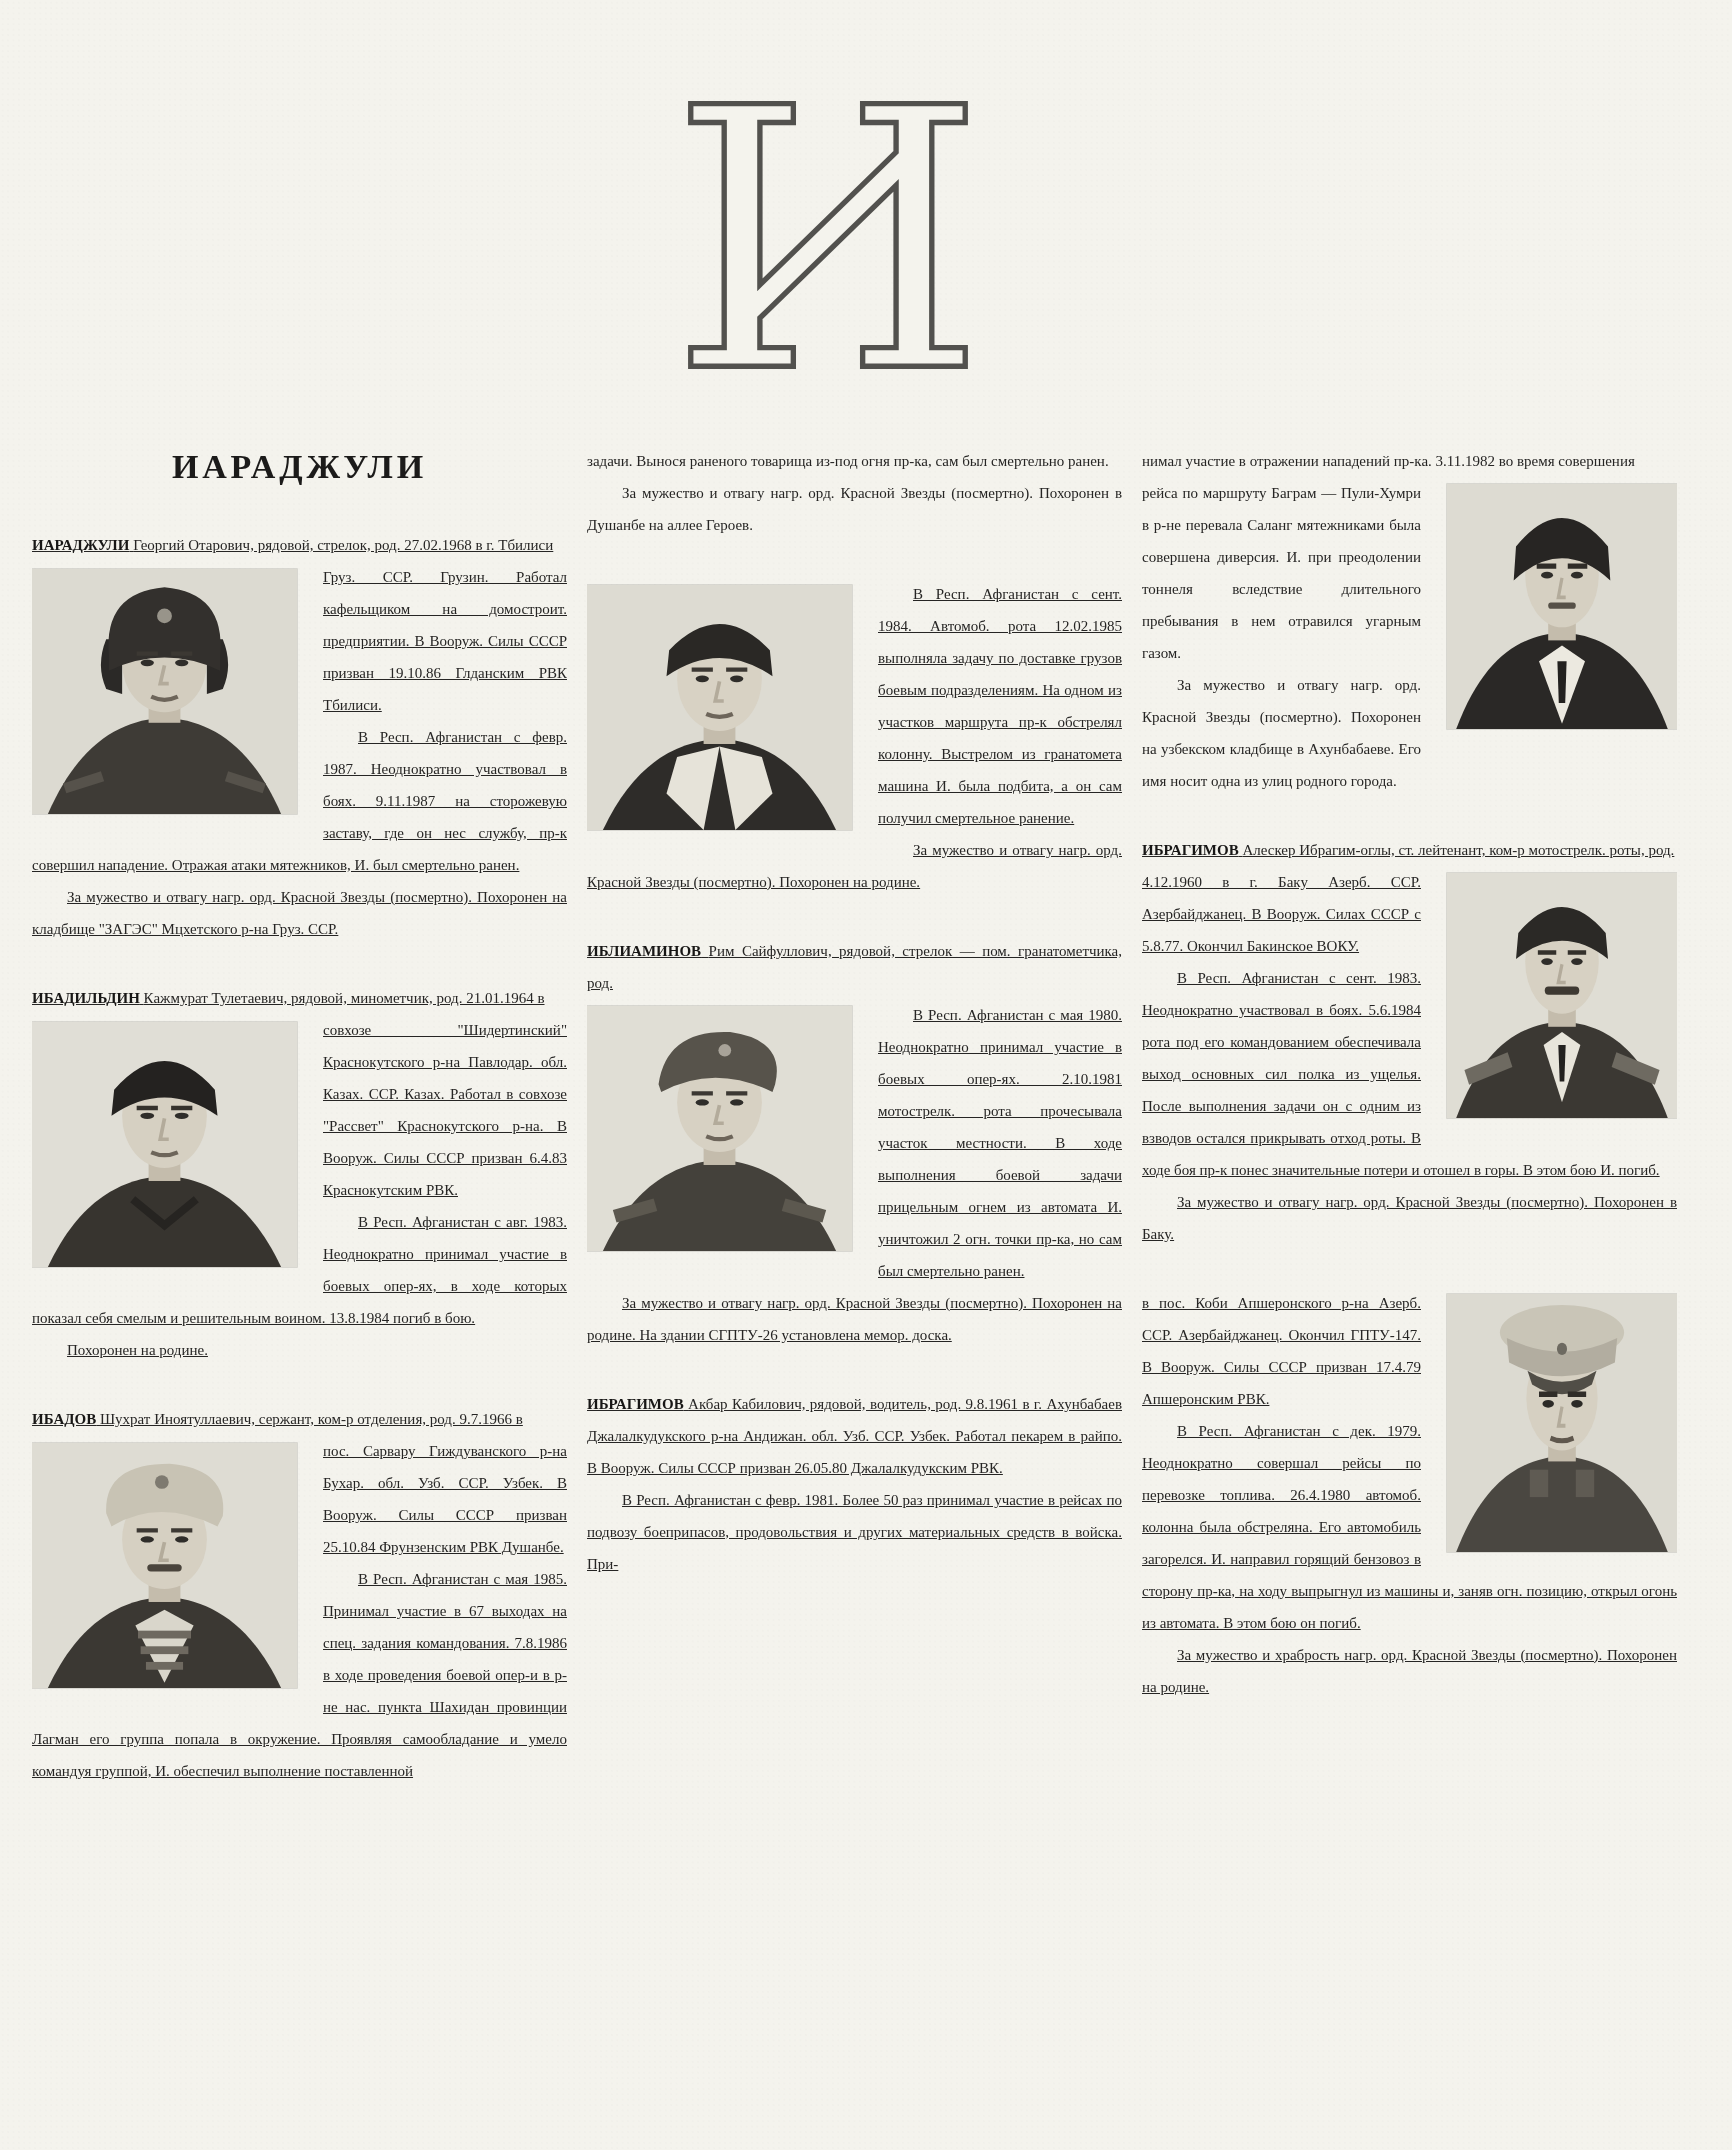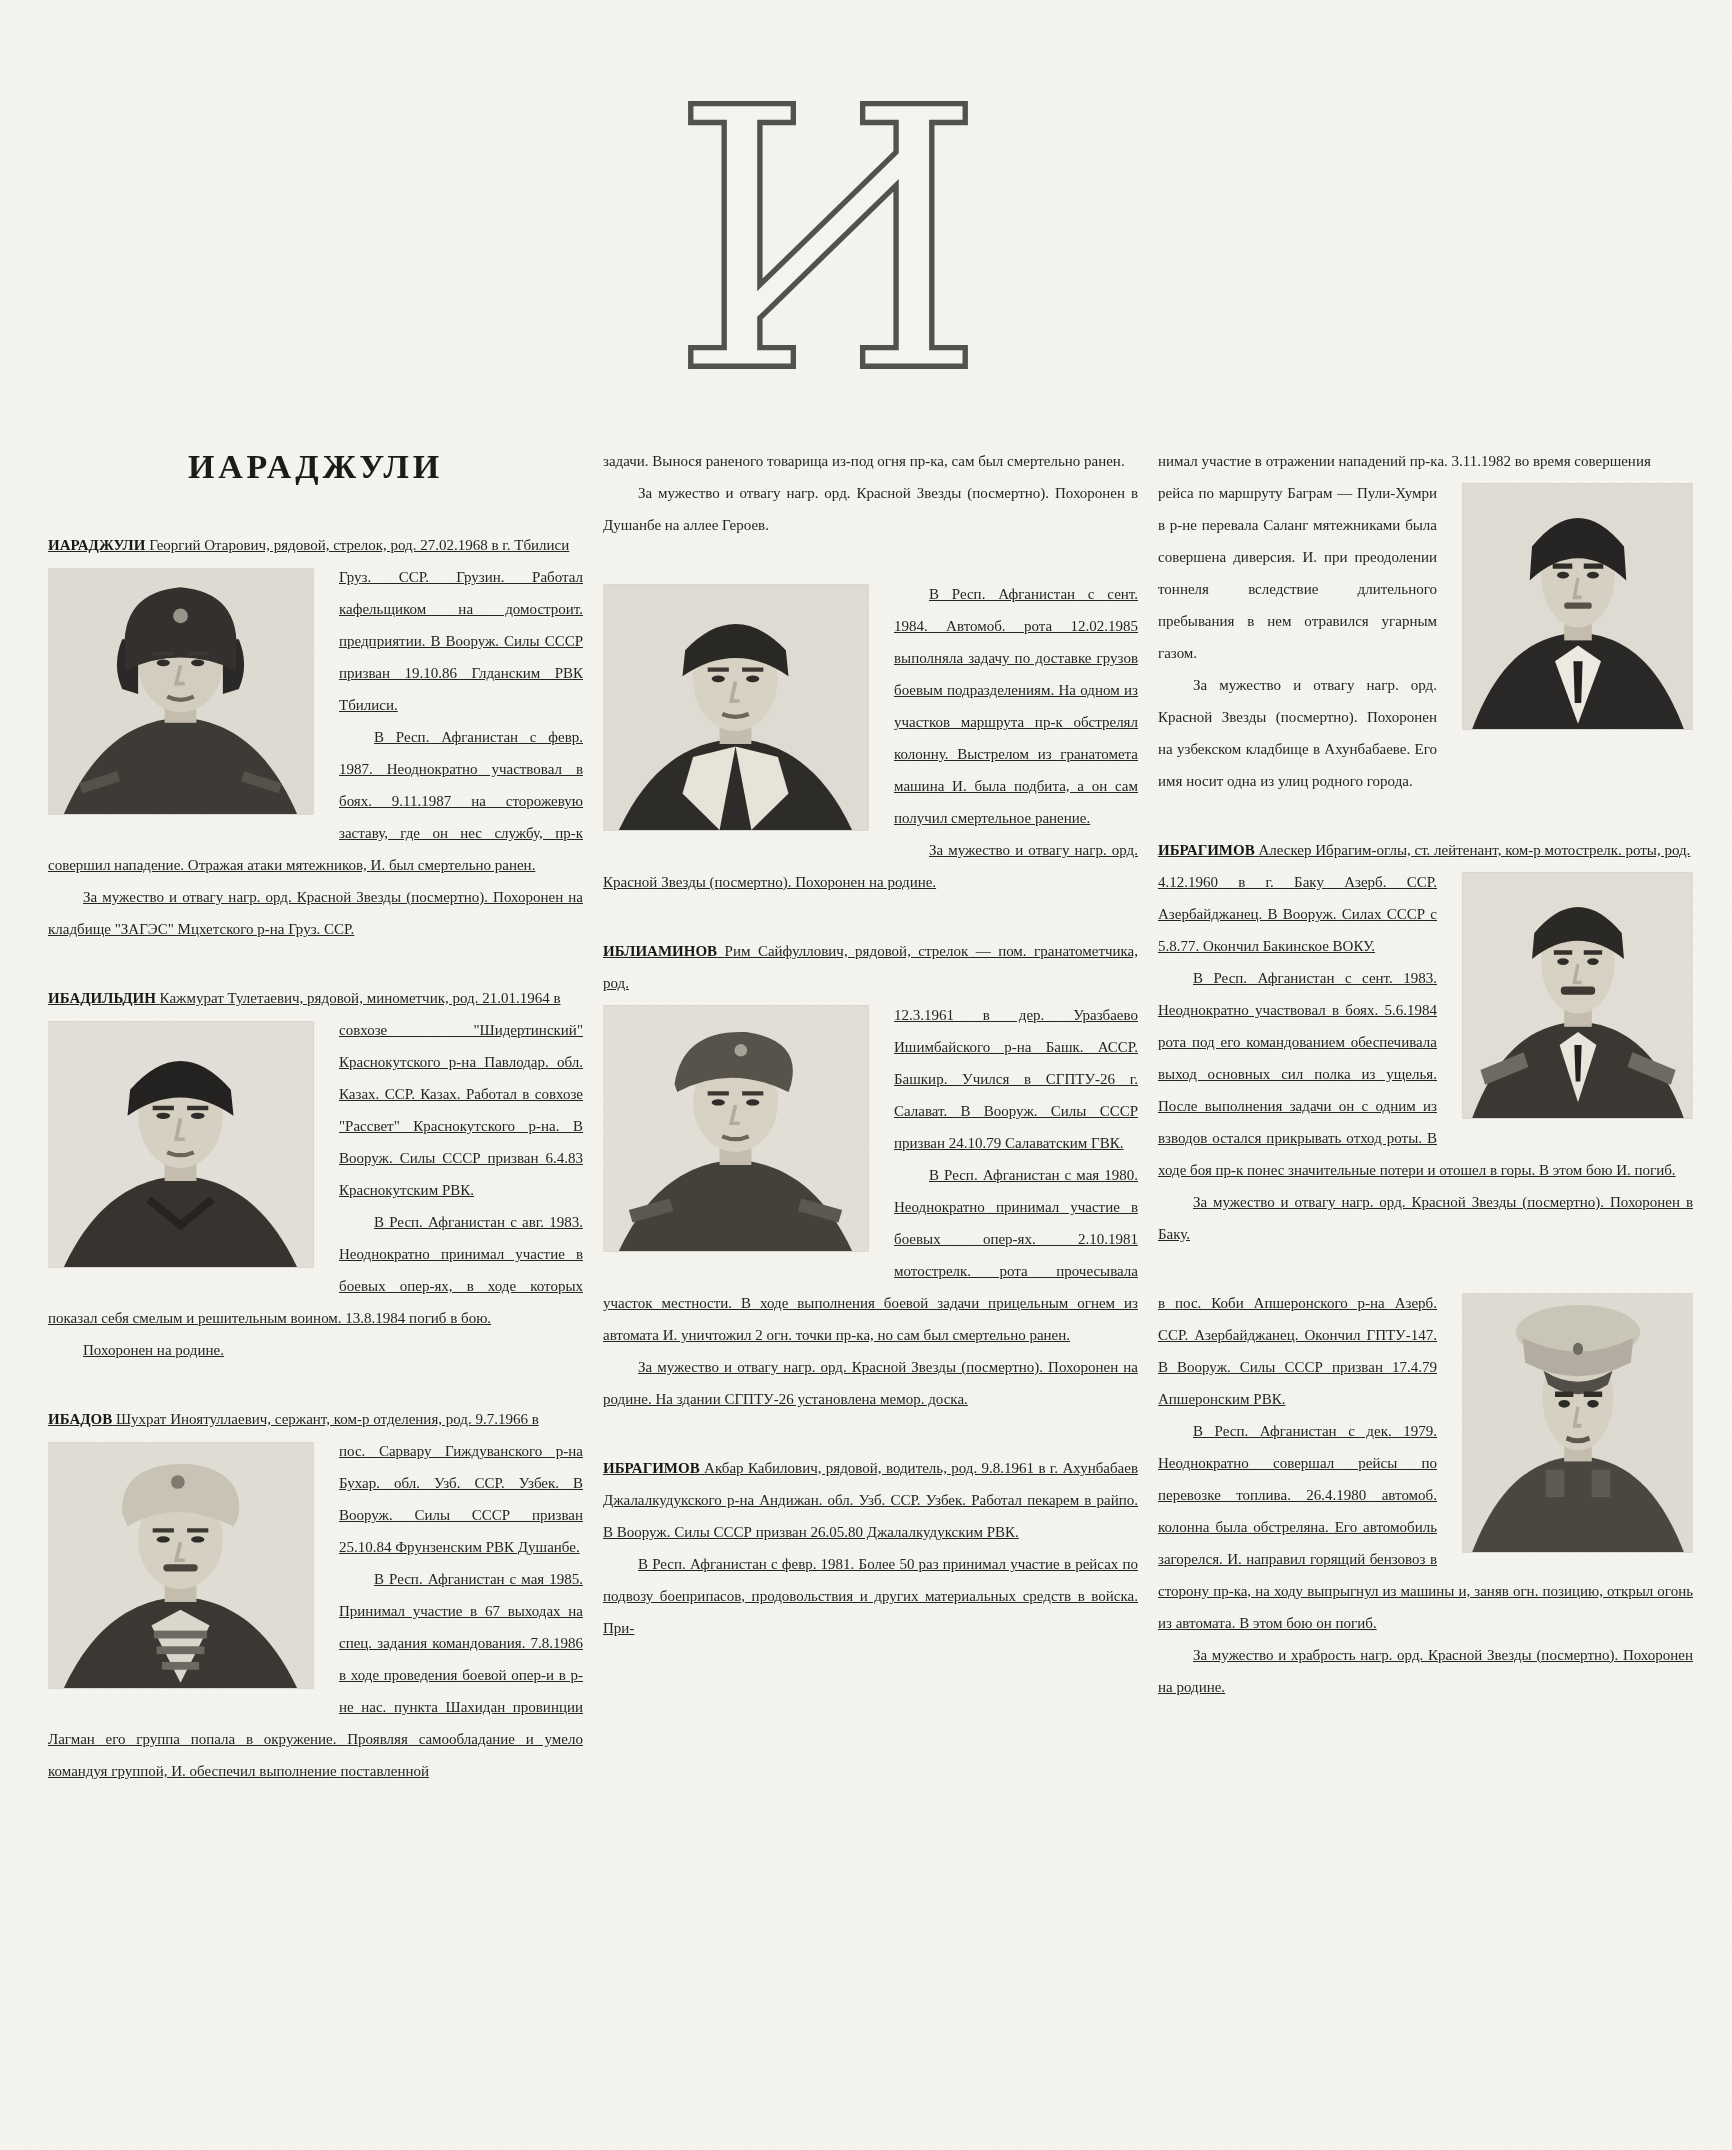--- a/index.html
+++ b/index.html
@@ -14,21 +14,21 @@
     font-family:"Liberation Serif","DejaVu Serif",serif;
     color:#262524;
   }
   
   .letter-box{
     position:absolute;top:84px;left:667px;width:322px;height:330px;
   }
   .letter-box svg{display:block;width:100%;height:100%;}
   
   .columns{
-    position:absolute;top:434px;left:48px;width:1645px;height:1684px;
+    position:absolute;top:434px;left:32px;width:1645px;height:1684px;
     display:flex;gap:20px;justify-content:center;
   }
   .col{width:535px;height:1684px;overflow:hidden;}
   .col.c2,.col.c3{padding-top:10.7px;}
   p{margin:0;text-align:justify;font-size:15px;line-height:32px;}
   p.ind{text-indent:35px;}
   .section-title{
     text-align:center;font-weight:bold;font-size:34px;line-height:38px;
     letter-spacing:3.8px;margin:14px 0 43px 0;color:#1c1b1a;text-indent:0;
   }
@@ -184,21 +184,20 @@
               <ellipse cx="50" cy="37" rx="16" ry="19" fill="#d7d1c3"></ellipse>
               <path d="M27,30 Q30,9 54,10 Q75,13 71,30 L70,33 Q48,22 28,33 Z" fill="#57534b"></path>
               <circle cx="52" cy="17" r="2.4" fill="#a8a399"></circle>
               <ellipse cx="43.5" cy="37" rx="2.5" ry="1.2" fill="#2f2d2a"></ellipse>
               <ellipse cx="56.5" cy="37" rx="2.5" ry="1.2" fill="#2f2d2a"></ellipse>
               <path d="M39.5,33.5 h8 M52.5,33.5 h8" stroke="#3c3833" stroke-width="1.6"></path>
               <path d="M50,38 l-1.6,7 h3.2" fill="none" stroke="#b3ab9b" stroke-width="1.4"></path>
               <path d="M45,50 q5,2.2 10,0" fill="none" stroke="#6d655a" stroke-width="1.6"></path>
             </svg>
           </div>
-          <p>12.3.1961 в дер. Уразбаево Ишимбайского р-на Башк. АССР. Башкир. Учился в СГПТУ-26 г. Салават. В Вооруж. Силы СССР призван 24.10.79 Салаватским ГВК.</p>
           <p class="ind">В Респ. Афганистан с мая 1980. Неоднократно принимал участие в боевых опер-ях. 2.10.1981 мотострелк. рота прочесывала участок местности. В ходе выполнения боевой задачи прицельным огнем из автомата И. уничтожил 2 огн. точки пр-ка, но сам был смертельно ранен.</p>
           <p class="ind">За мужество и отвагу нагр. орд. Красной Звезды (посмертно). Похоронен на родине. На здании СГПТУ-26 установлена мемор. доска.</p>
         </div>
       </section>
 
       <section class="entry">
         <p><b class="nm">ИБРАГИМОВ</b> <span>Акбар Кабилович, рядовой, водитель, род. 9.8.1961 в г. Ахунбабаев Джалалкудукского р-на Андижан. обл. Узб. ССР. Узбек. Работал пекарем в райпо. В Вооруж. Силы СССР призван 26.05.80 Джалалкудукским РВК.</span></p>
         <p class="ind">В Респ. Афганистан с февр. 1981. Более 50 раз принимал участие в рейсах по подвозу боеприпасов, продовольствия и других материальных средств в войска. При-</p>
       </section>
     </div>

